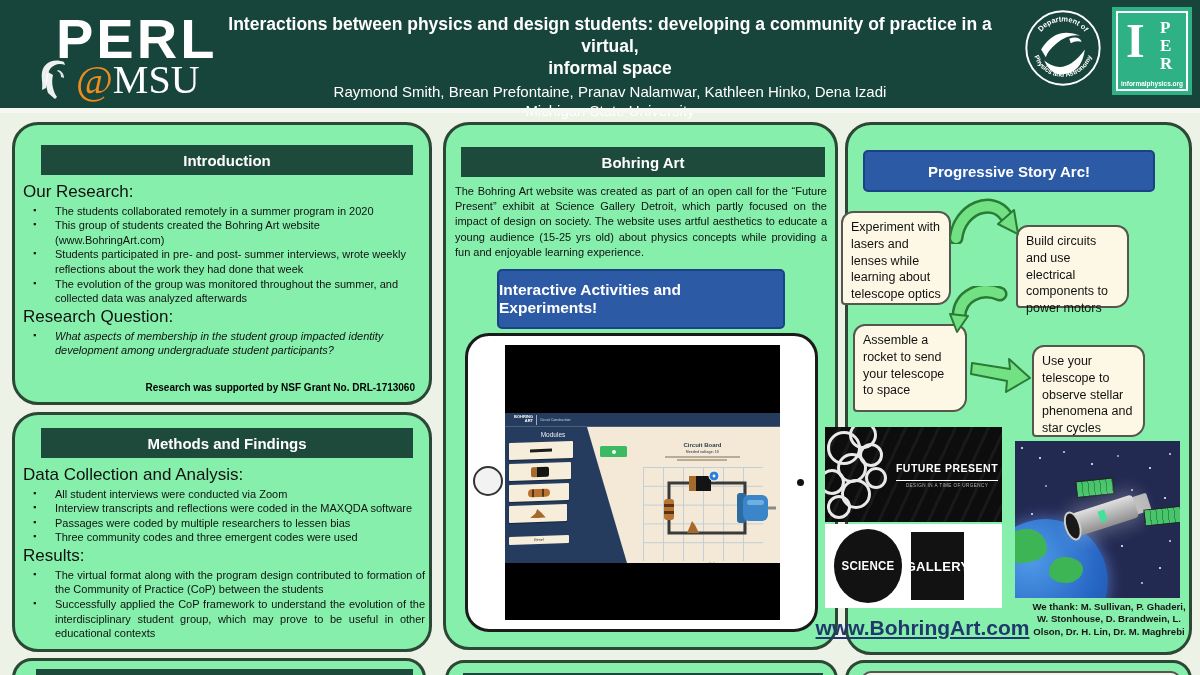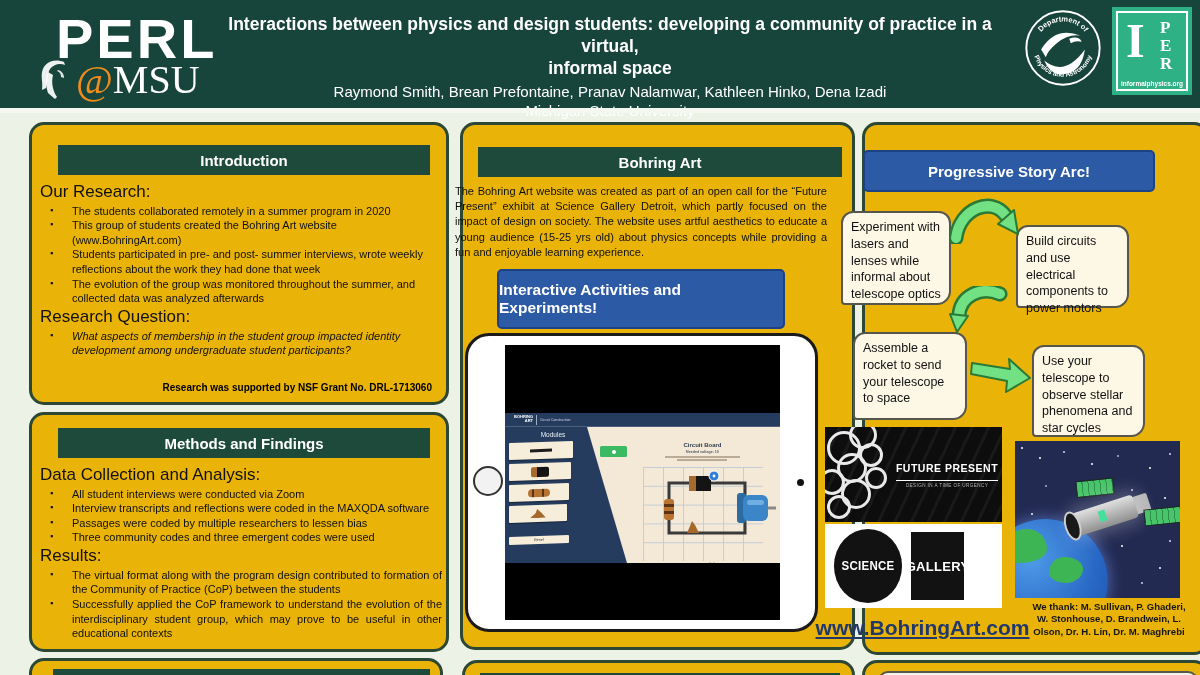--- a/index.html
+++ b/index.html
@@ -21,21 +21,21 @@
   .head-title .uni  { font-size:15px; margin-top:2px; }
   .dept-logo { position:absolute; left:1024px; top:9px; width:78px; height:78px; }
   .iper { position:absolute; left:1112px; top:7px; width:80px; height:88px; background:#2fb186; padding:4px; }
   .iper-inner { width:100%; height:100%; border:2px solid #fff; position:relative; color:#fff; }
   .iper-i { position:absolute; left:8px; top:2px; font-family:"Liberation Serif", serif; font-size:48px; font-weight:bold; line-height:1.1; }
   .iper-p,.iper-e,.iper-r { position:absolute; left:42px; font-family:"Liberation Serif", serif; font-size:17px; font-weight:bold; }
   .iper-p{top:5px;} .iper-e{top:23px;} .iper-r{top:41px;}
   .iper-url { position:absolute; left:0; bottom:2px; width:100%; text-align:center; font-size:6.5px; font-weight:bold; }
 
   
-  .panel { position:absolute; background:#eab308; border:3px solid #2c4733; border-radius:15px;margin-left:17px; }
+  .panel { position:absolute; background:#86efac; border:3px solid #2c4733; border-radius:26px; }
   .bar { position:absolute; background:#1d4a3b; color:#fff; font-weight:bold; font-size:15px;
          display:flex; align-items:center; justify-content:center; }
   .content { position:absolute; color:#111; font-size:11px; line-height:1.33; }
   .h { font-weight:normal; font-size:17px; }
   ul.blist { list-style:none; }
   ul.blist li { position:relative; padding-left:32px; margin:0; }
   ul.blist li::before { content:"▪"; position:absolute; left:10px; font-size:9px; top:1px; }
   .just { text-align:justify; }
   .support { position:absolute; right:14px; bottom:9px; font-size:10px; font-weight:bold; }
   .qitalic { font-style:italic; }
@@ -299,23 +299,23 @@
         </div>
         <div class="reset-btn">Reset</div>
       </div>
     </div>
   </div>
 
   <section class="panel" style="left:845px; top:122px; width:347px; height:533px;"></section>
 
   <div class="scroll" style="left:863px; top:150px; width:292px; height:42px; font-size:15px;">Progressive Story Arc!</div>
 
-  <div class="note" style="left:841px; top:211px; width:110px; height:94px;">Experiment with lasers and lenses while informal about telescope optics</div>
+  <div class="note" style="left:841px; top:211px; width:110px; height:94px;">Experiment with lasers and lenses while learning about telescope optics</div>
   <div class="note" style="left:1016px; top:225px; width:113px; height:83px;">Build circuits and use electrical components to power motors</div>
-  <div class="note" style="left:853px; top:332px; width:114px; height:88px;">Assemble a rocket to send your telescope to space</div>
+  <div class="note" style="left:853px; top:324px; width:114px; height:88px;">Assemble a rocket to send your telescope to space</div>
   <div class="note" style="left:1032px; top:345px; width:113px; height:92px;">Use your telescope to observe stellar phenomena and star cycles</div>
 
   <svg style="position:absolute; left:950px; top:192px;" width="70" height="52" viewBox="0 0 70 52">
     <path d="M6 46 C10 16 42 4 56 24" fill="none" stroke="#2a7a35" stroke-width="15" stroke-linecap="round"></path>
     <path d="M6 46 C10 16 42 4 56 24" fill="none" stroke="#72e184" stroke-width="10" stroke-linecap="round"></path>
     <polygon points="48,32 64,18 68,42" fill="#72e184" stroke="#2a7a35" stroke-width="2" stroke-linejoin="round"></polygon>
   </svg>
   <svg style="position:absolute; left:946px; top:286px;" width="62" height="48" viewBox="0 0 62 48">
     <path d="M54 8 C34 0 14 10 13 30" fill="none" stroke="#2a7a35" stroke-width="15" stroke-linecap="round"></path>
     <path d="M54 8 C34 0 14 10 13 30" fill="none" stroke="#72e184" stroke-width="10" stroke-linecap="round"></path>

